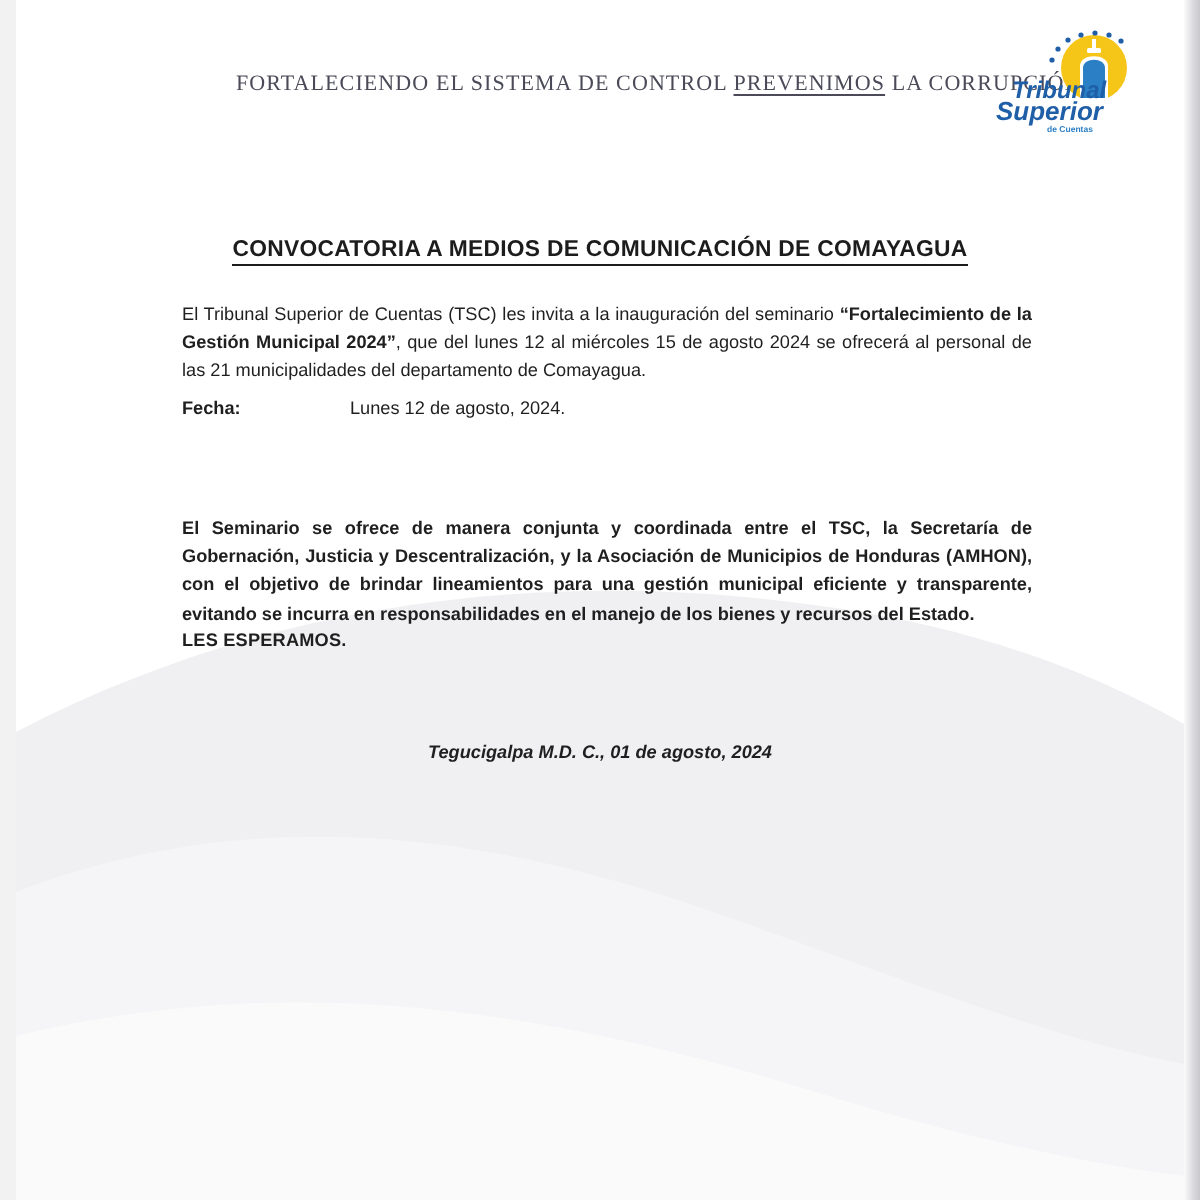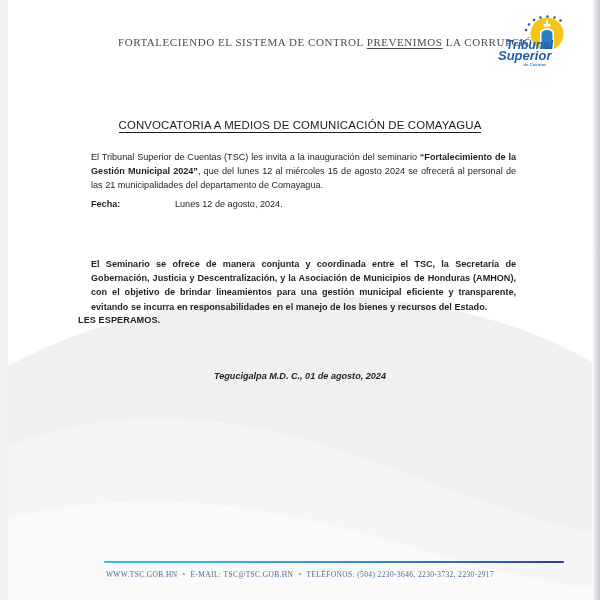--- a/index.html
+++ b/index.html
@@ -105,21 +105,21 @@
     z-index: 20;
   }
 
   .doc-title {
     position: absolute;
     left: 0;
     top: 119px;
     width: 584px;
     text-align: center;
     font-size: 11.4px;
-    font-weight: normal;
+    font-weight: bold;
     color: #1c1c1c;
     letter-spacing: 0.15px;
   }
   .doc-title span {
     border-bottom: 1.4px solid #1c1c1c;
     padding-bottom: 1px;
   }
 
   .para {
     position: absolute;
@@ -143,21 +143,21 @@
     font-size: 9.1px;
     line-height: 13.4px;
     color: #1f1f1f;
   }
   .details table { border-collapse: collapse; }
   .details td { padding: 0; vertical-align: top; font-size: 9.1px; line-height: 13.4px;}
   .details td.lbl { font-weight: bold; width: 84px; }
 
   .closing {
     position: absolute;
-    left: 70px;
+    left: 83px;
     top: 315px;
     font-size: 9.1px;
     font-weight: bold;
     color: #1f1f1f;
     letter-spacing: 0.1px;
   }
 
   .signature {
     position: absolute;
     left: 0;
@@ -265,21 +265,17 @@
         </table>
     </div>
 
     <div class="para" id="para2">El Seminario se ofrece de manera conjunta y coordinada entre el TSC, la Secretaría de Gobernación, Justicia y Descentralización, y la Asociación de Municipios de Honduras (AMHON), con el objetivo de brindar lineamientos para una gestión municipal eficiente y transparente, evitando se incurra en responsabilidades en el manejo de los bienes y recursos del Estado.</div>
 
     <div class="closing">LES ESPERAMOS.</div>
 
     <div class="signature">Tegucigalpa M.D. C., 01 de agosto, 2024</div>
   </div>
 
-  <div class="footer">
-    <div class="footer-rule"></div>
-    <div class="footer-text"><span>WWW.TSC.GOB.HN</span><span class="sep">•</span><span>E-MAIL:</span>&nbsp;<span>TSC@TSC.GOB.HN</span><span class="sep">•</span><span>TELÉFONOS:</span>&nbsp;<span>(504) 2230-3646, 2230-3732, 2230-2917</span></div>
-  </div>
 
 </div>
 
 <div class="left-edge"></div>
 <div class="right-edge"></div>
 
 </body></html>

